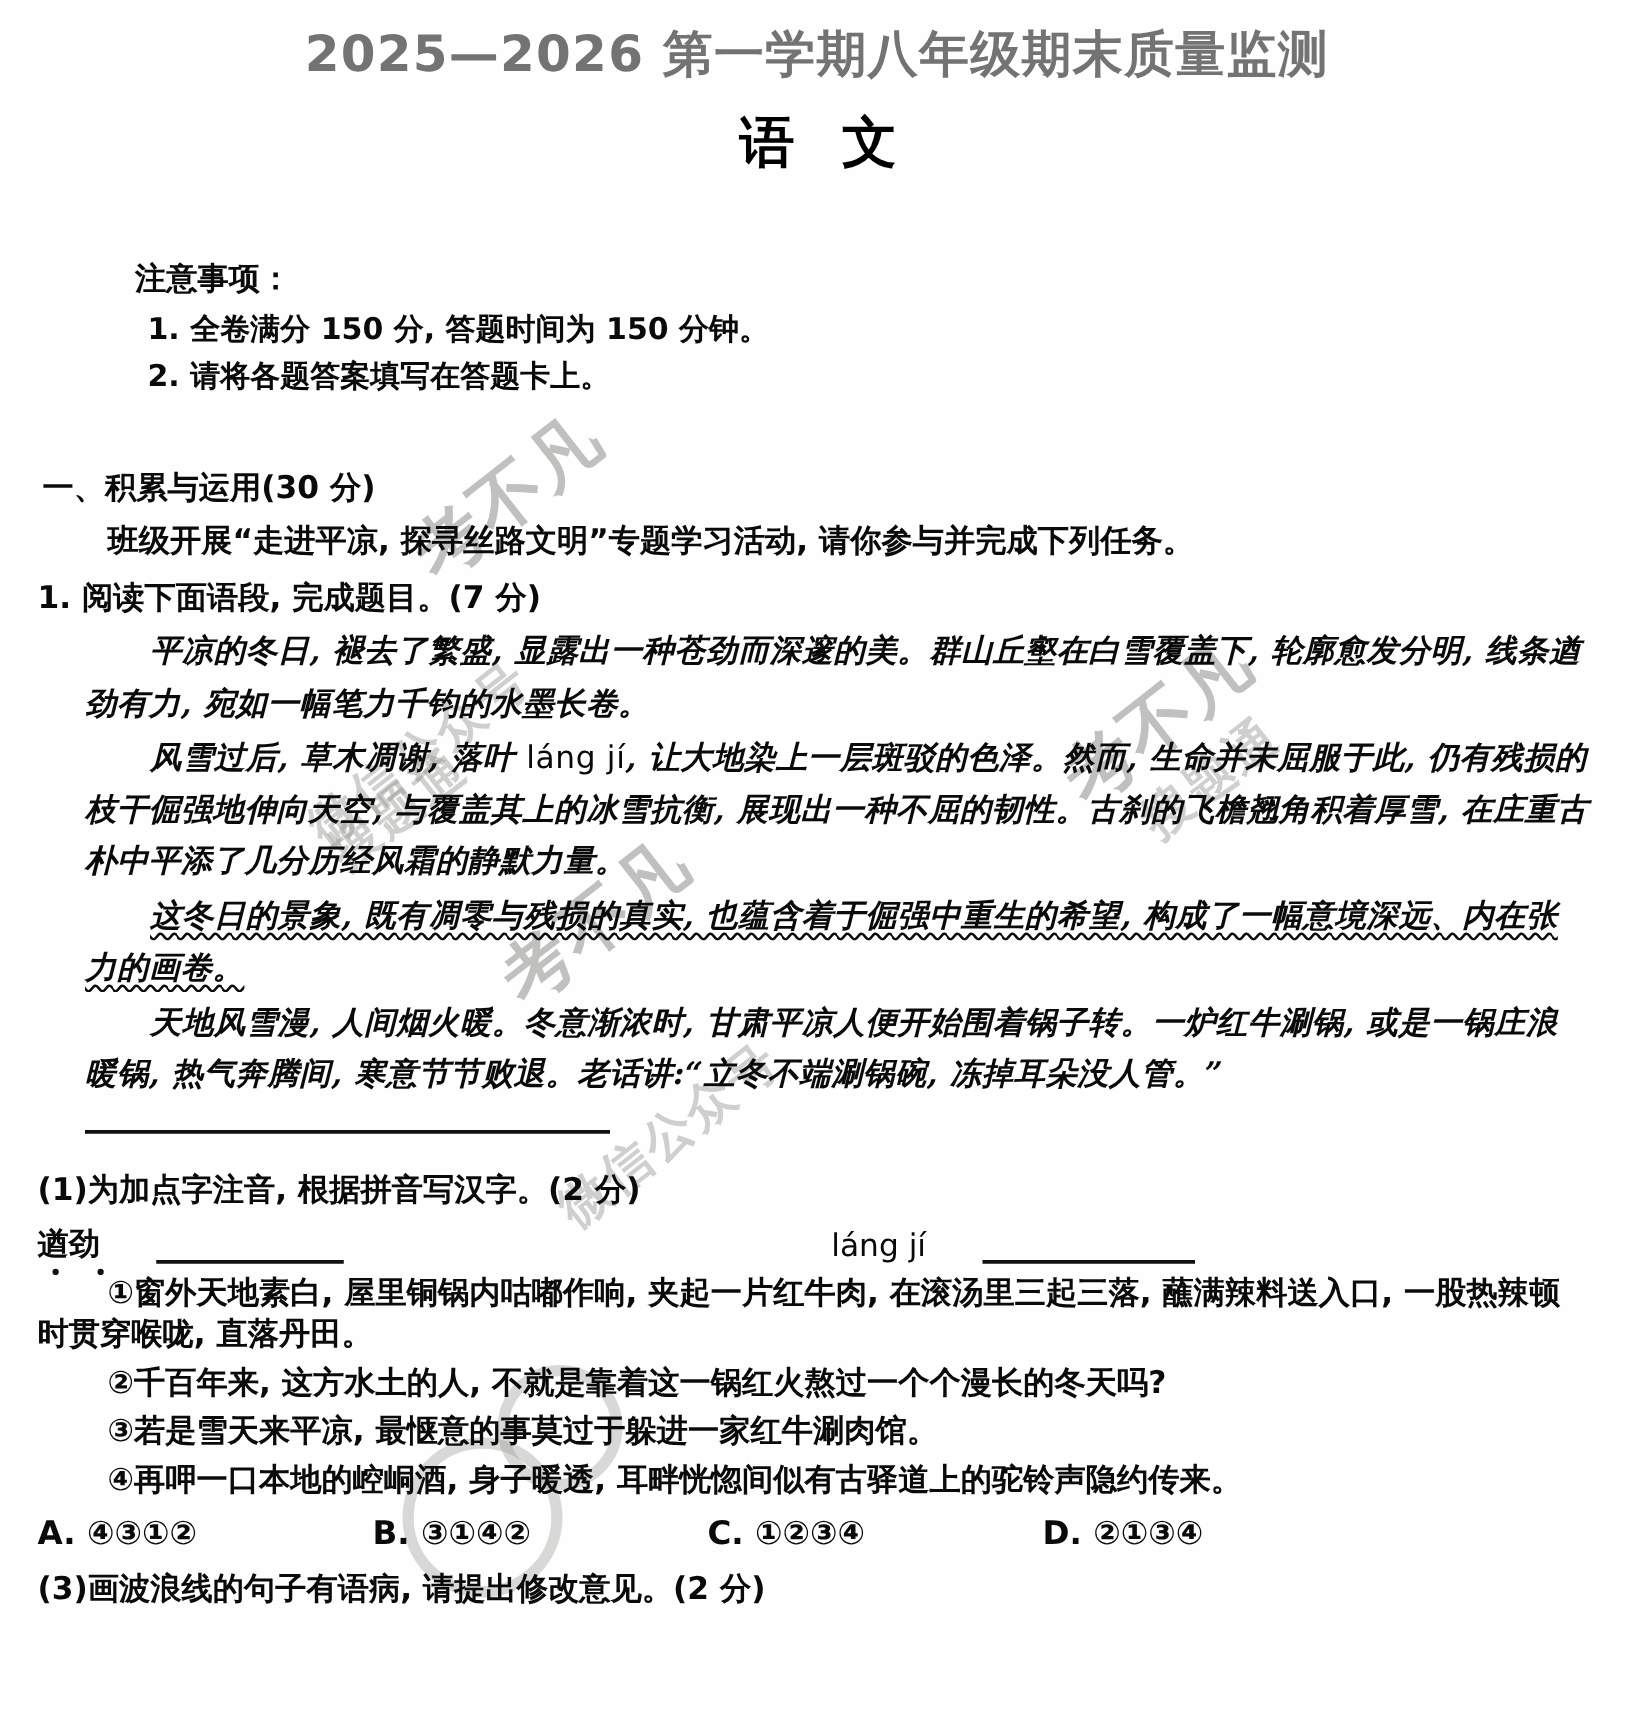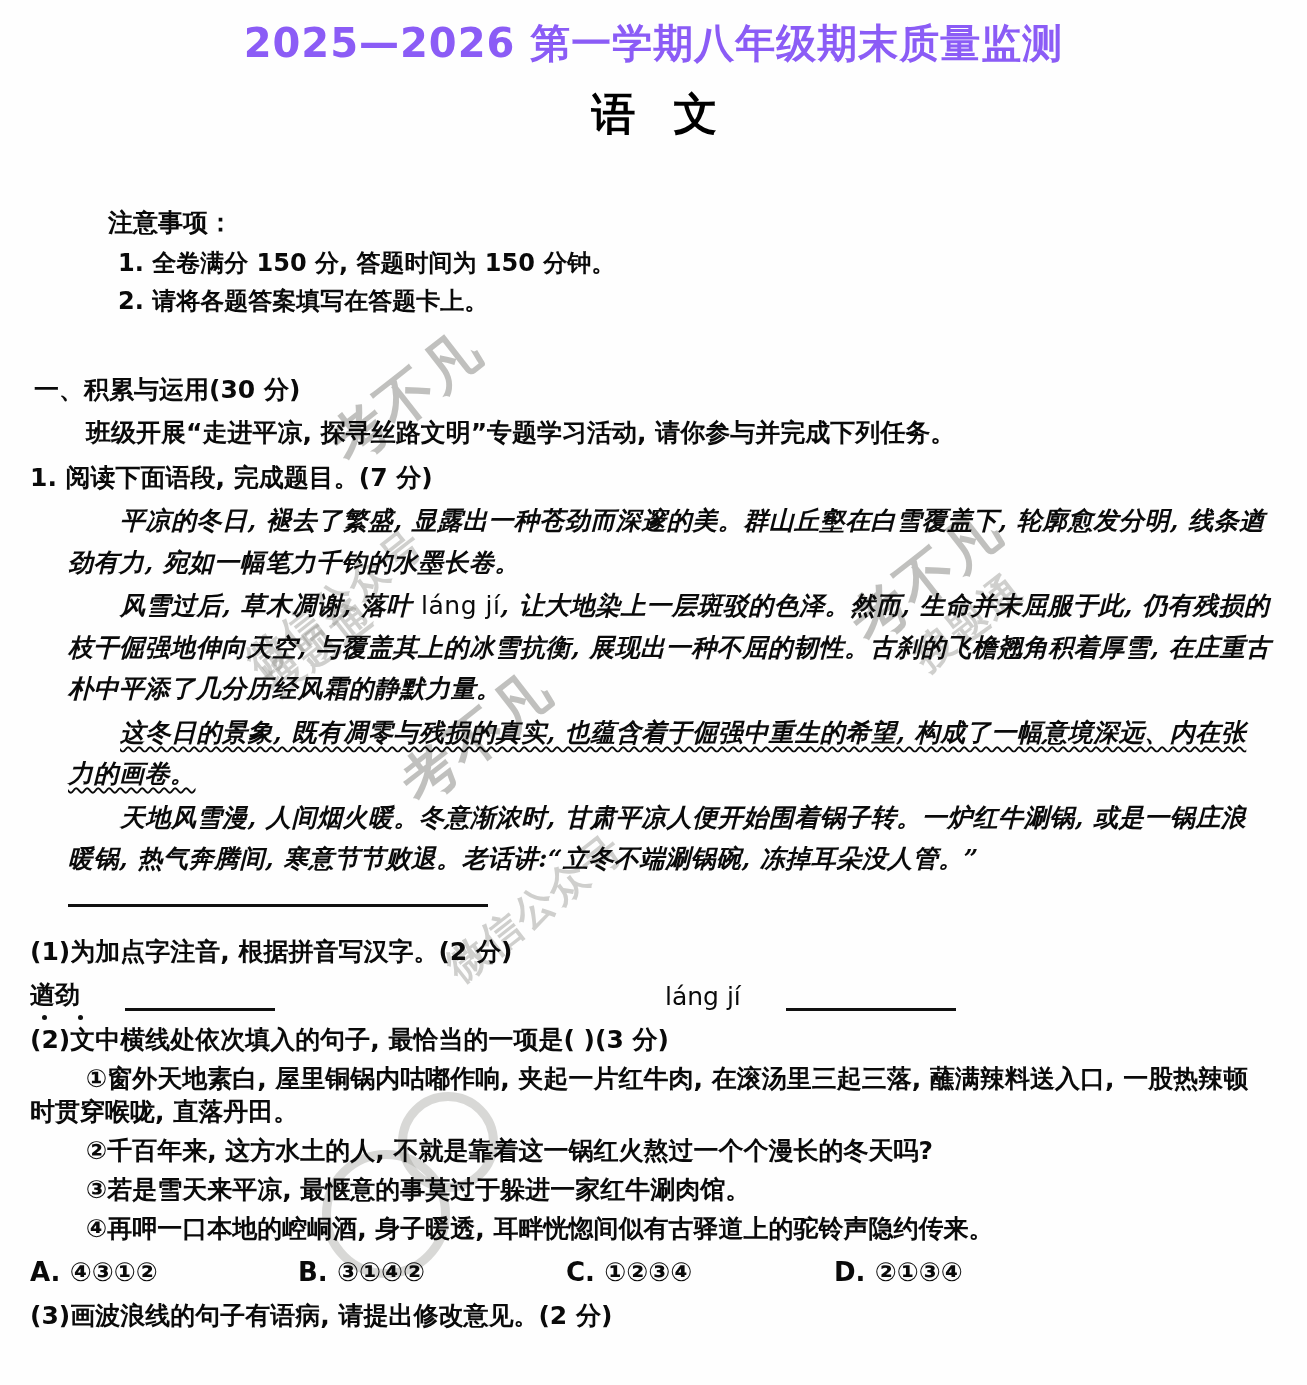--- a/index.html
+++ b/index.html
@@ -55,21 +55,21 @@
   
   .doc-title {
     position: relative;
     z-index: 10;
     text-align: center;
     font-family: "DejaVu Sans", "Liberation Sans", sans-serif;
     font-weight: 700;
     font-size: 40px;
     letter-spacing: 1px;
     padding-top: 16px;
-    color: #8b5cf6;
+    color: #737373;
   }
   .doc-subject {
     position: relative;
     z-index: 10;
     text-align: center;
     font-family: "DejaVu Sans", "Liberation Sans", sans-serif;
     font-weight: 700;
     font-size: 44px;
     letter-spacing: 38px;
     padding-top: 14px;
@@ -234,21 +234,20 @@
 
     <div class="q-line" style="margin-top:14px;">(1)为加点字注音, 根据拼音写汉字。(2 分)</div>
     <div class="answer-blank-row">
       <span class="dotted-em">遒劲</span>
       <span class="fill-rule rule-short"></span>
       <span class="blank-gap"></span>
       <span class="pinyin">láng jí</span>
       <span class="fill-rule rule-mid"></span>
     </div>
 
-    <div class="q-line">(2)文中横线处依次填入的句子, 最恰当的一项是(        )(3 分)</div>
     <div class="choice-line">①窗外天地素白, 屋里铜锅内咕嘟作响, 夹起一片红牛肉, 在滚汤里三起三落, 蘸满辣料送入口, 一股热辣顿时贯穿喉咙, 直落丹田。</div>
     <div class="choice-line">②千百年来, 这方水土的人, 不就是靠着这一锅红火熬过一个个漫长的冬天吗?</div>
     <div class="choice-line">③若是雪天来平凉, 最惬意的事莫过于躲进一家红牛涮肉馆。</div>
     <div class="choice-line">④再呷一口本地的崆峒酒, 身子暖透, 耳畔恍惚间似有古驿道上的驼铃声隐约传来。</div>
 
     <div class="opts-row">
       <span class="opt-cell">A. ④③①②</span>
       <span class="opt-cell">B. ③①④②</span>
       <span class="opt-cell">C. ①②③④</span>
       <span class="opt-cell">D. ②①③④</span>

